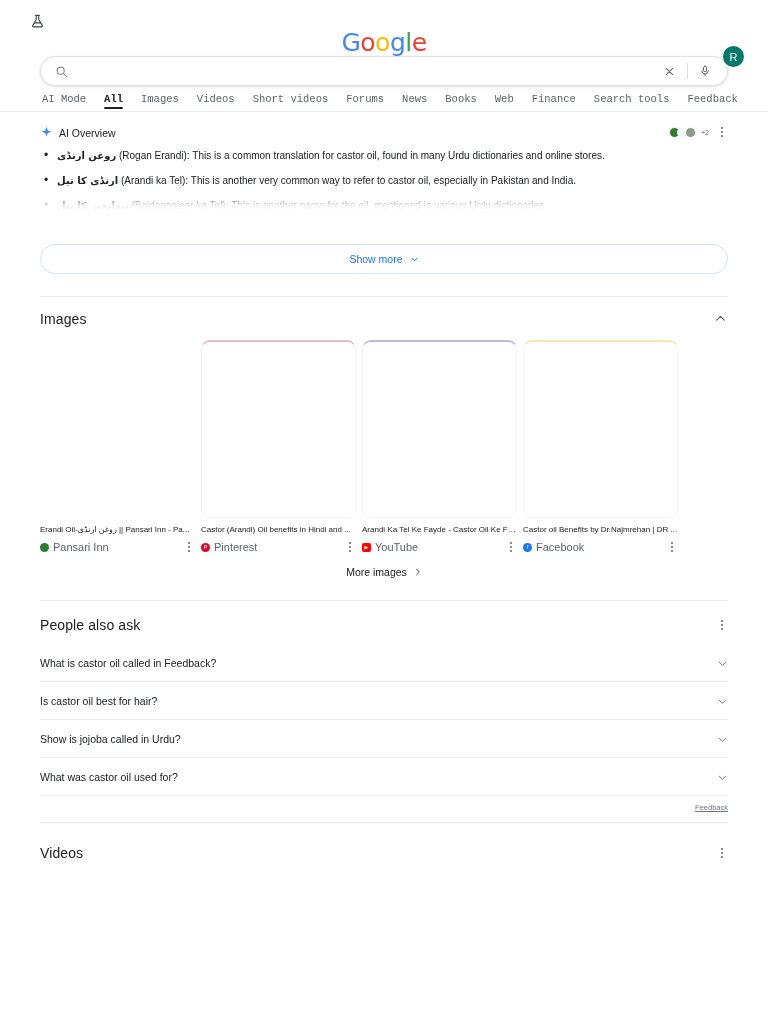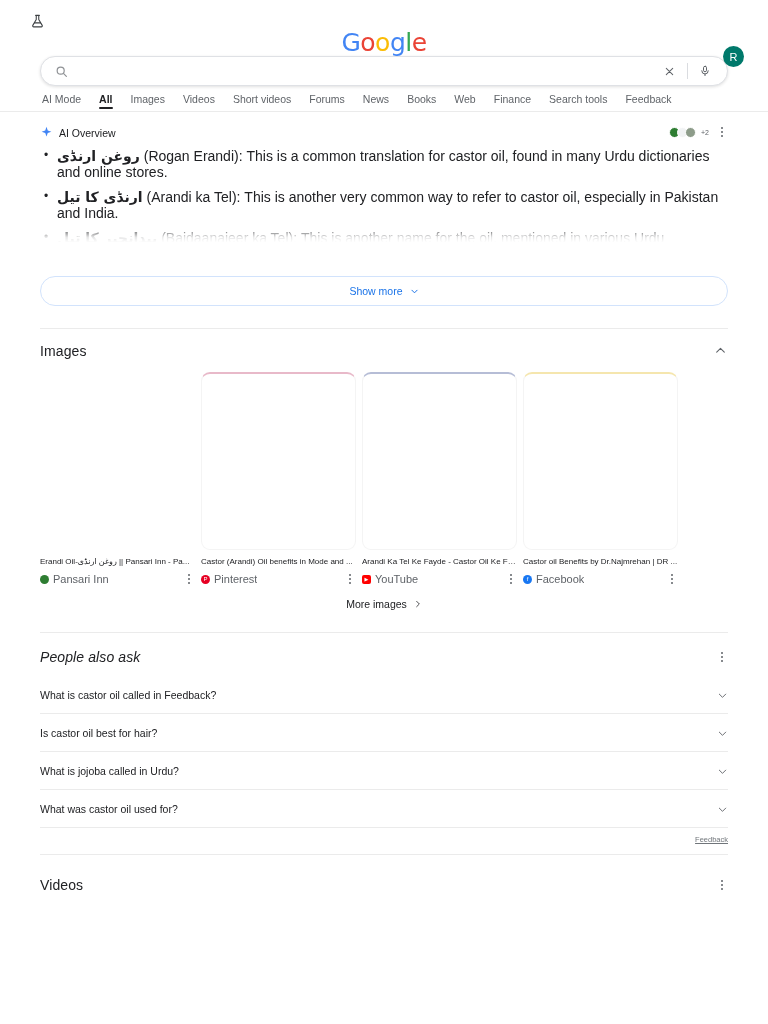--- a/index.html
+++ b/index.html
@@ -63,21 +63,21 @@
   
   .navtabs {
     display:flex; align-items:flex-end; gap:0;
     padding: 10px 40px 0 40px;
     border-bottom: 1px solid #ebebeb;
     height: 26px;
   }
   .navtab {
     font-size: 10.5px; color:#5f6368; padding: 0 9px 6px 9px;
     white-space:nowrap; cursor:pointer; position:relative;
-    font-family:Liberation Sans, sans-serif;
+    font-family:Liberation Mono, monospace;
   }
   .navtab:first-child { padding-left: 2px; }
   .navtab.active { color:#202124; font-weight:700; }
   .navtab.active:after {
     content:""; position:absolute; left:9px; right:9px; bottom:2px;
     height:2px; background:#202124; border-radius:1px;
   }
 
   
   .ai-section { padding: 11px 40px 0 40px; position:relative; }
@@ -98,21 +98,21 @@
   .kebab i { width:2px; height:2px; border-radius:50%; background:#5f6368; display:block; }
 
   .ai-body { margin-top:9px; }
   .ai-para {
     font-size:10.5px; line-height:16px; color:#202124;
   }
   .urdu { font-weight:700; font-family:"DejaVu Sans", sans-serif; direction:rtl; unicode-bidi:embed; }
   .ai-list { margin-top:9px; list-style:none; }
   .ai-li {
     position:relative; padding-left:17px; margin-bottom:9px;
-    font-size:14px; line-height:16px; color:#202124;
+    font-size:10px; line-height:16px; color:#202124;
   }
   .ai-li:before {
     content:"•"; position:absolute; left:4px; top:-1px; color:#202124; font-size:12px;
   }
   .ai-li.faded {
     -webkit-mask-image: linear-gradient(to bottom, rgba(0,0,0,1) 0%, rgba(0,0,0,0.18) 55%, rgba(0,0,0,0) 95%);
     mask-image: linear-gradient(to bottom, rgba(0,0,0,1) 0%, rgba(0,0,0,0.18) 55%, rgba(0,0,0,0) 95%);
     opacity:.65;
     max-height:13px; overflow:hidden;
   }
@@ -149,21 +149,21 @@
   .src-fav { width:9px; height:9px; border-radius:50%; margin-right:4px; flex:0 0 auto;
              display:flex; align-items:center; justify-content:center; font-size:6px; color:#fff; }
   .src-name { font-size:11px; color:#5f6368; white-space:nowrap; overflow:hidden; text-overflow:ellipsis; }
   .img-src .kebab { margin-left:auto; }
   .more-images-wrap { display:flex; justify-content:center; margin-top:12px; }
   .more-images { display:flex; align-items:center; gap:7px; font-size:10.5px; color:#202124; cursor:pointer;justify-content:center; }
   .arrow-sm { width:8px; height:8px; }
 
   
   .paa-section { padding: 16px 40px 0 40px; }
-  .paa-head { display:flex; align-items:center; margin-bottom:11px;font-style:italic; }
+  .paa-head { display:flex; align-items:center; margin-bottom:11px; }
   .paa-item {
     display:flex; align-items:center;
     padding: 13px 0 12px 0;
     border-bottom:1px solid #ebebeb;
     cursor:pointer;
   }
   .paa-q { font-size:10.5px; color:#202124; }
   .paa-item .chev { margin-left:auto; width:11px; height:11px; }
   .paa-feedback { display:flex; justify-content:flex-end; padding: 7px 40px 0 40px; }
   .paa-feedback span { font-size:7.5px; color:#70757a; text-decoration:underline; cursor:pointer; }
@@ -297,21 +297,21 @@
           <span class="kebab">
               <i></i>
               <i></i>
               <i></i>
             </span>
         </div>
       </div>
 
       <div class="img-card">
         <div class="img-thumb" style="border-top-color:#e8b9c9;"></div>
-        <div class="img-cap">Castor (Arandi) Oil benefits in Mode and ...</div>
+        <div class="img-cap">Castor (Arandi) Oil benefits in Hindi and ...</div>
         <div class="img-src">
           <span class="src-fav" style="background:#e60023;">P</span>
           <span class="src-name">Pinterest</span>
           <span class="kebab">
               <i></i>
               <i></i>
               <i></i>
             </span>
         </div>
       </div>
@@ -379,21 +379,21 @@
     </div>
     <div class="paa-item">
       <span class="paa-q">Is castor oil best for hair?</span>
       <span class="chev">
         <svg width="11" height="11" viewBox="0 0 24 24" fill="none" stroke="#5f6368" stroke-width="2" stroke-linecap="round" stroke-linejoin="round">
             <path d="M5 9l7 7 7-7"></path>
           </svg>
       </span>
     </div>
     <div class="paa-item">
-      <span class="paa-q">What is jojoba called in Urdu?</span>
+      <span class="paa-q">Show is jojoba called in Urdu?</span>
       <span class="chev">
         <svg width="11" height="11" viewBox="0 0 24 24" fill="none" stroke="#5f6368" stroke-width="2" stroke-linecap="round" stroke-linejoin="round">
             <path d="M5 9l7 7 7-7"></path>
           </svg>
       </span>
     </div>
     <div class="paa-item">
       <span class="paa-q">What was castor oil used for?</span>
       <span class="chev">
         <svg width="11" height="11" viewBox="0 0 24 24" fill="none" stroke="#5f6368" stroke-width="2" stroke-linecap="round" stroke-linejoin="round">

